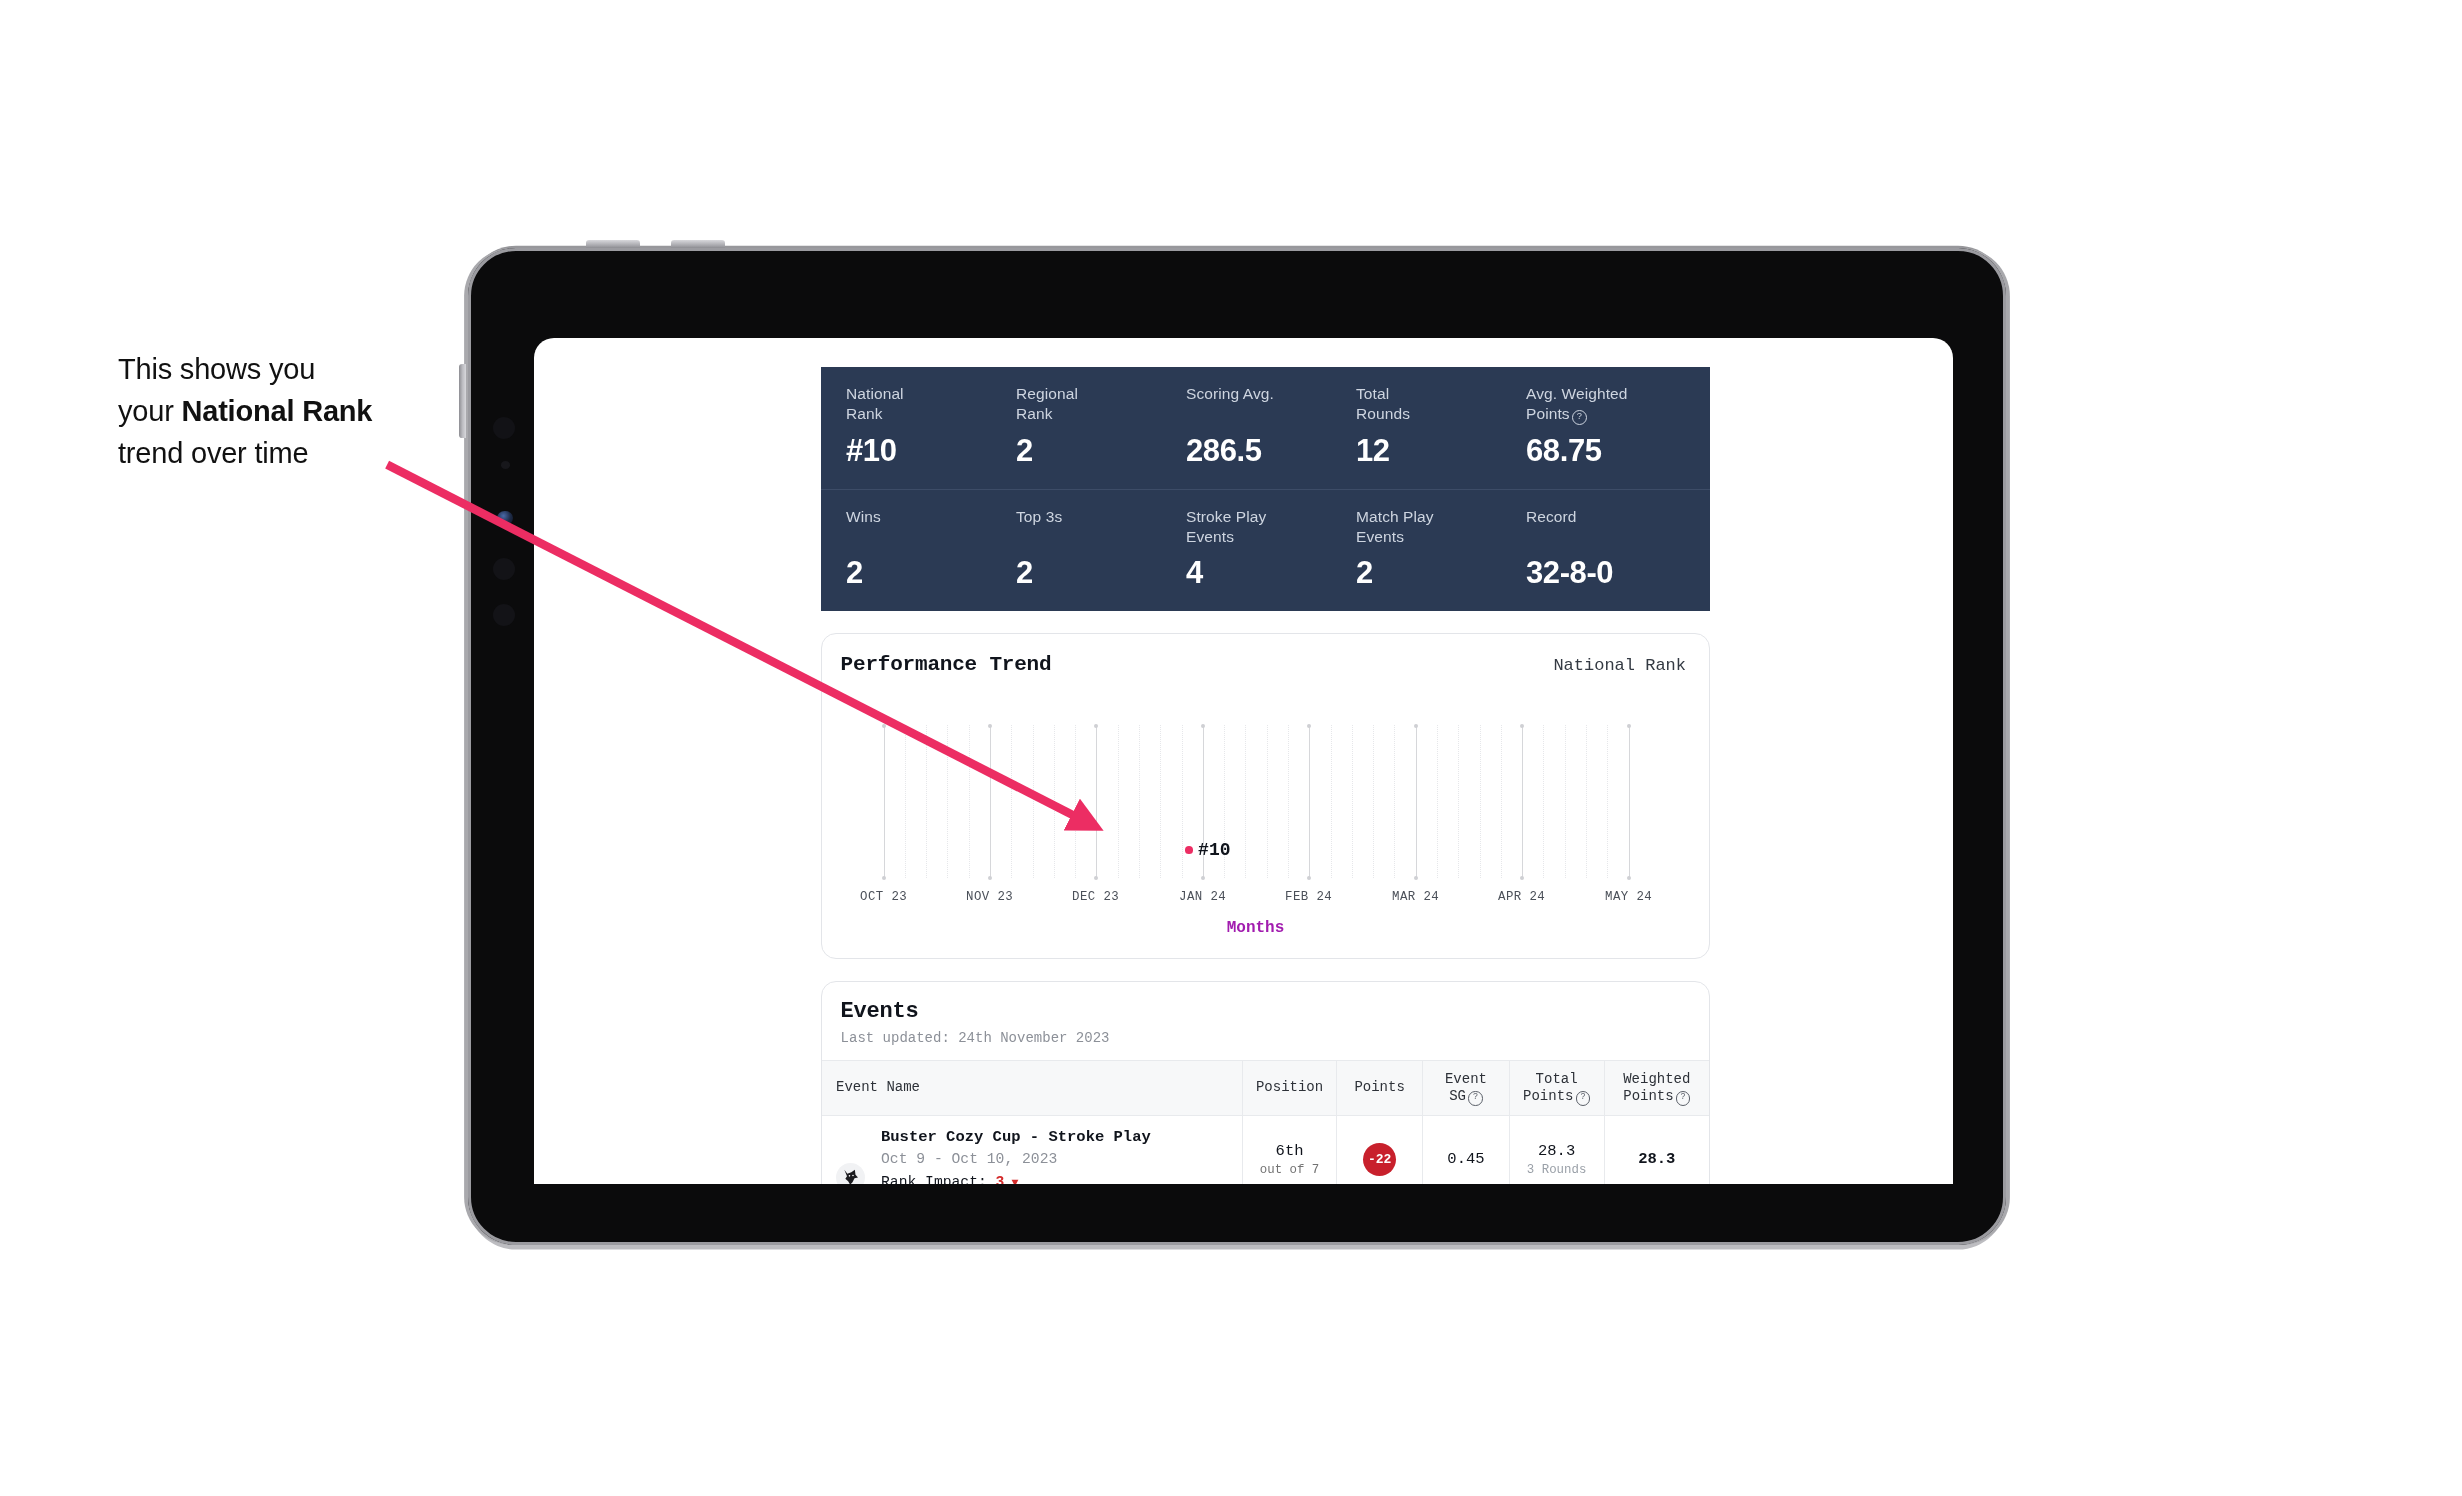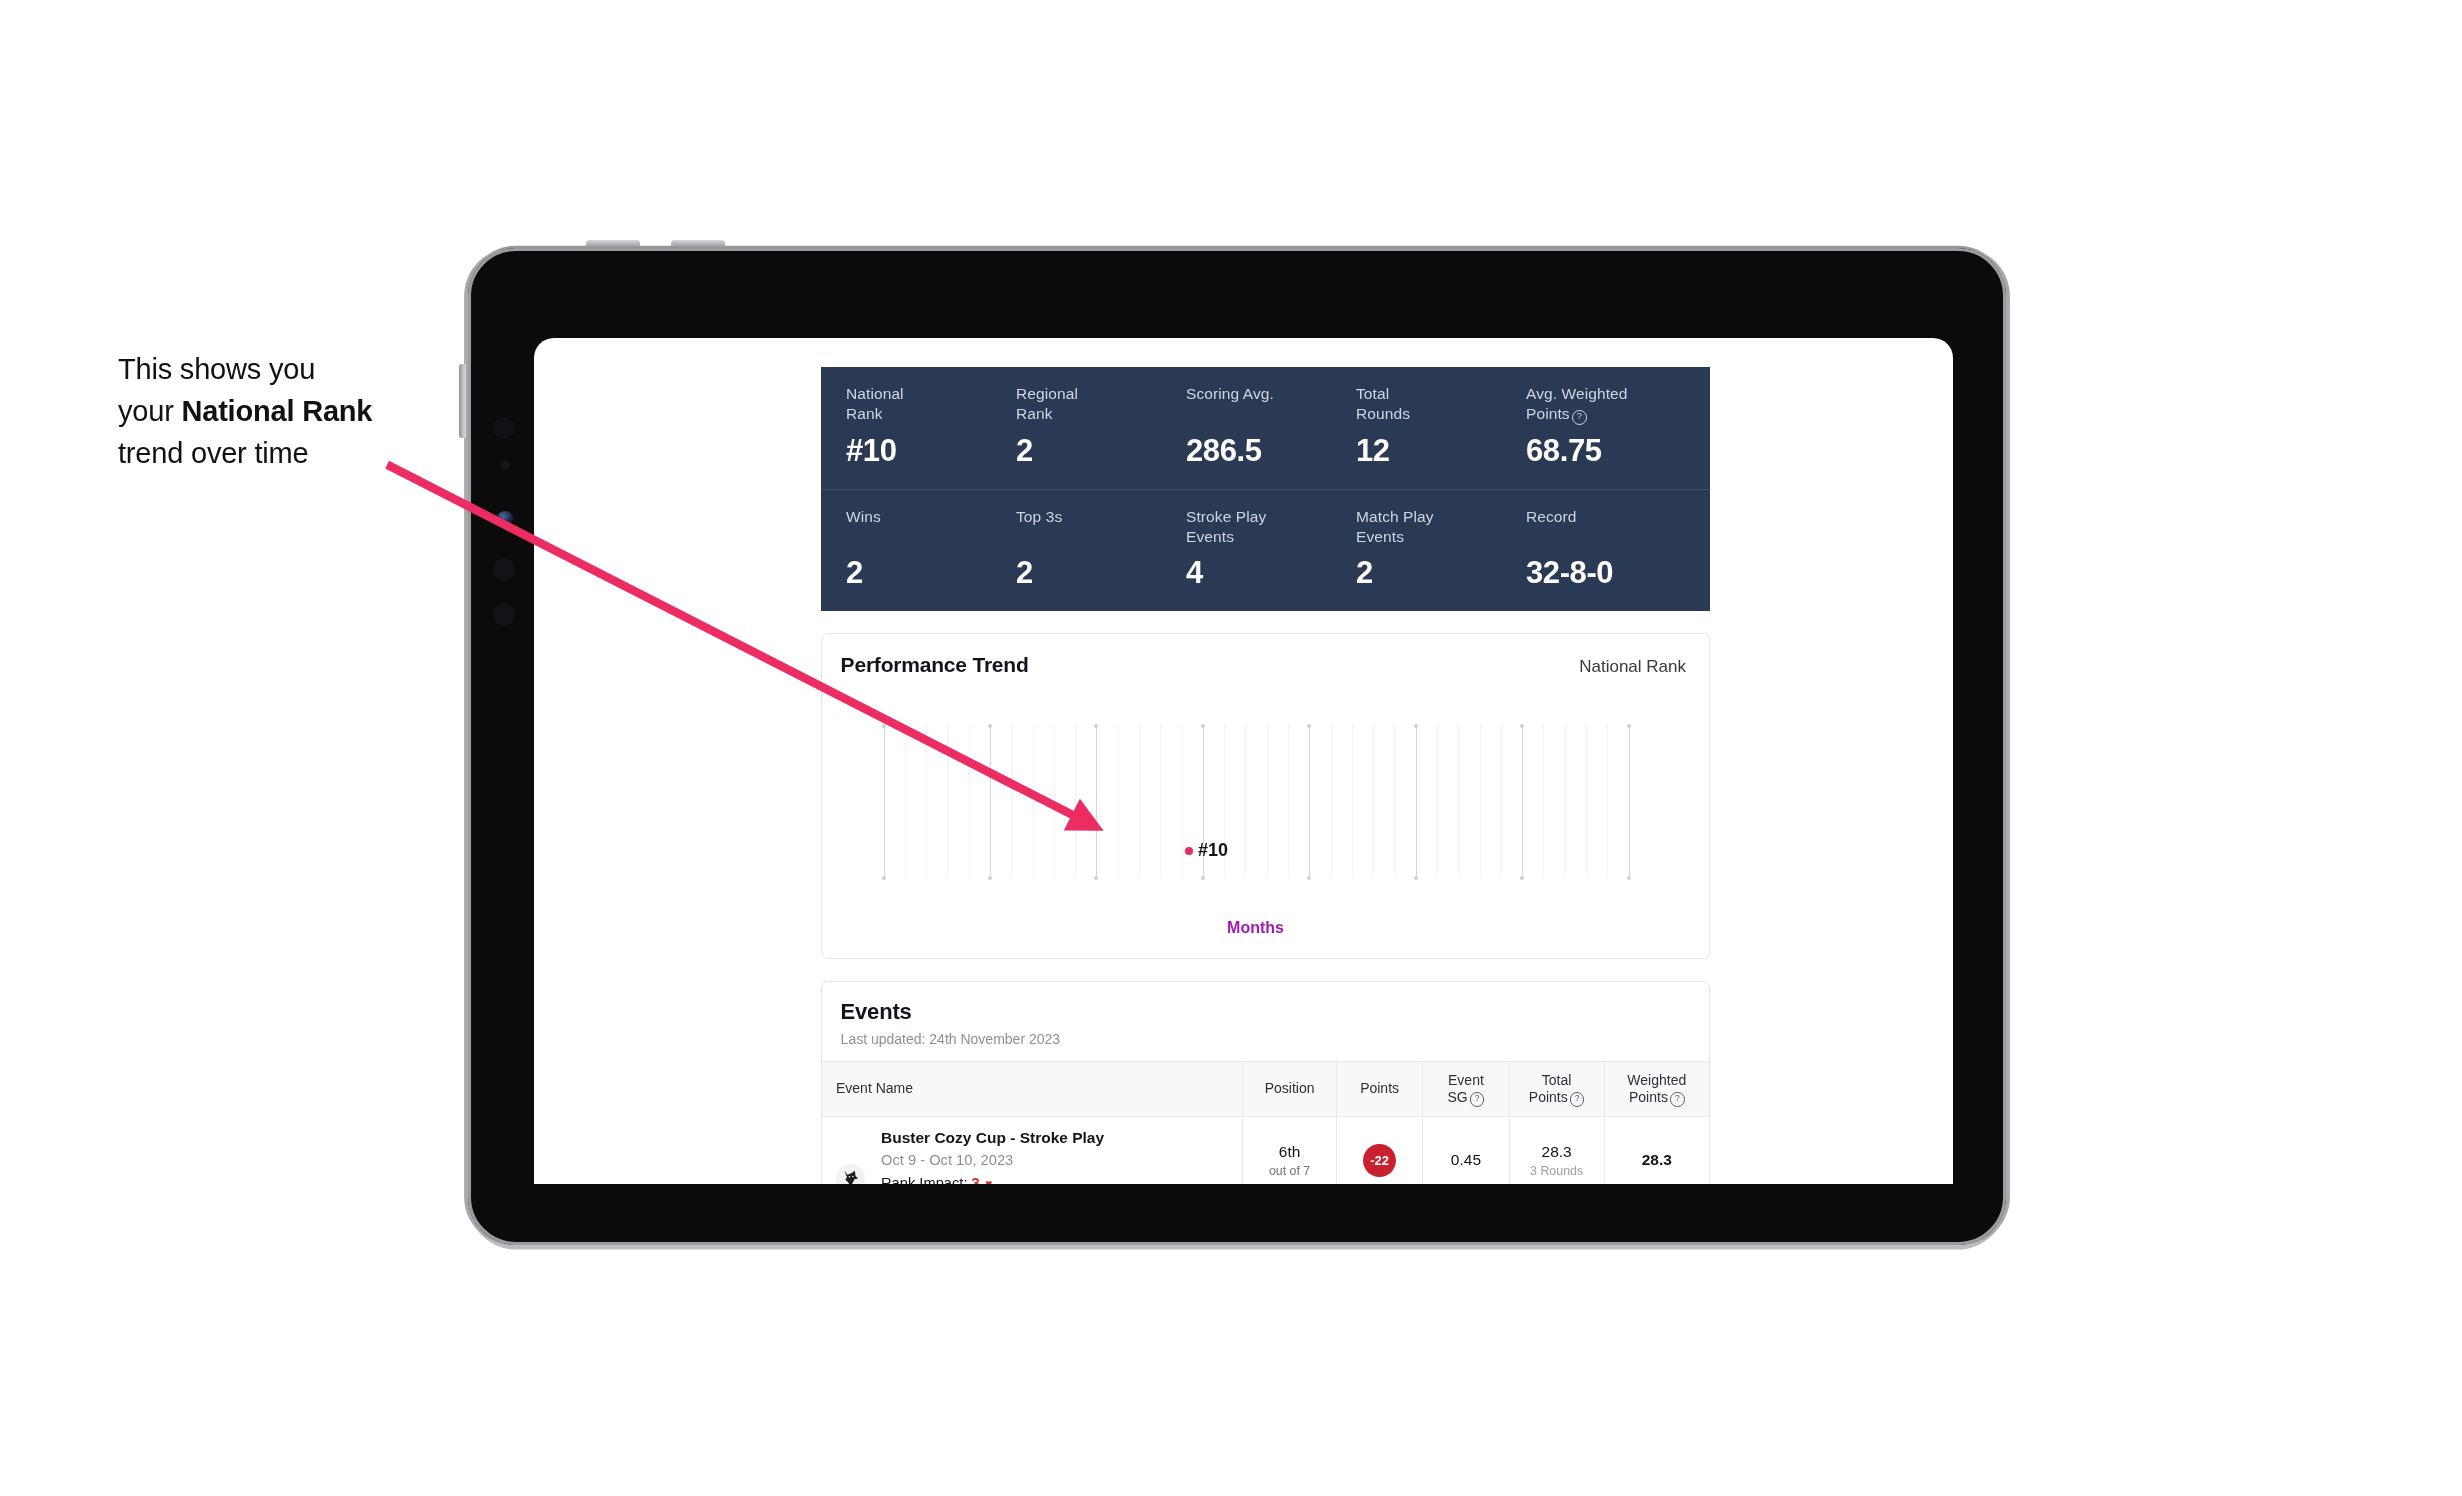--- a/index.html
+++ b/index.html
@@ -85,22 +85,23 @@
     border-radius:50%;font-size:9.3px;line-height:11.6px;text-align:center;
     vertical-align:0.8px;margin-left:2.3px;
   }
   .stat-value{
     font-size:31px;font-weight:700;margin-top:7.7px;letter-spacing:-0.4px;
     color:#ffffff;
   }
 
   
   .card{
-    background:#ffffff;border:0.8px solid #e3e5e9;border-radius:7px;
+    background:#ffffff;border:0.8px solid #e3e5e9;border-radius:15px;
     margin-top:22px;
+    font-family:Liberation Mono, monospace;
   }
 
   
   #chart-card{height:324px;position:relative;}
   #chart-head{
     display:flex;justify-content:space-between;align-items:baseline;
     padding:18.6px 23px 0 18.6px;
   }
   #chart-title{font-size:21px;font-weight:700;color:#10141c;letter-spacing:-0.2px;}
   #chart-series-label{font-size:17px;color:#343a43;font-weight:400;}
@@ -335,20 +336,30 @@
             <span class="grid-cap top"></span>
             <span class="grid-cap bot"></span>
           </div>
         </div>
 
       <div id="datapoint" style="left: 363px; top: 206px;">
         <span id="datapoint-dot"></span>
         <span id="datapoint-label">#10</span>
       </div>
 
+      <div id="x-axis-labels">
+          <div class="x-tick" style="left: 43px;">OCT 23</div>
+          <div class="x-tick" style="left: 149px;">NOV 23</div>
+          <div class="x-tick" style="left: 255px;">DEC 23</div>
+          <div class="x-tick" style="left: 362px;">JAN 24</div>
+          <div class="x-tick" style="left: 468px;">FEB 24</div>
+          <div class="x-tick" style="left: 575px;">MAR 24</div>
+          <div class="x-tick" style="left: 681px;">APR 24</div>
+          <div class="x-tick" style="left: 788px;">MAY 24</div>
+        </div>
       <div id="x-axis-title">Months</div>
     </div>
 
     <div class="card" id="events-card">
       <div id="events-head">
         <div id="events-title">Events</div>
         <div id="events-updated">Last updated: 24th November 2023</div>
       </div>
 
       <table>

